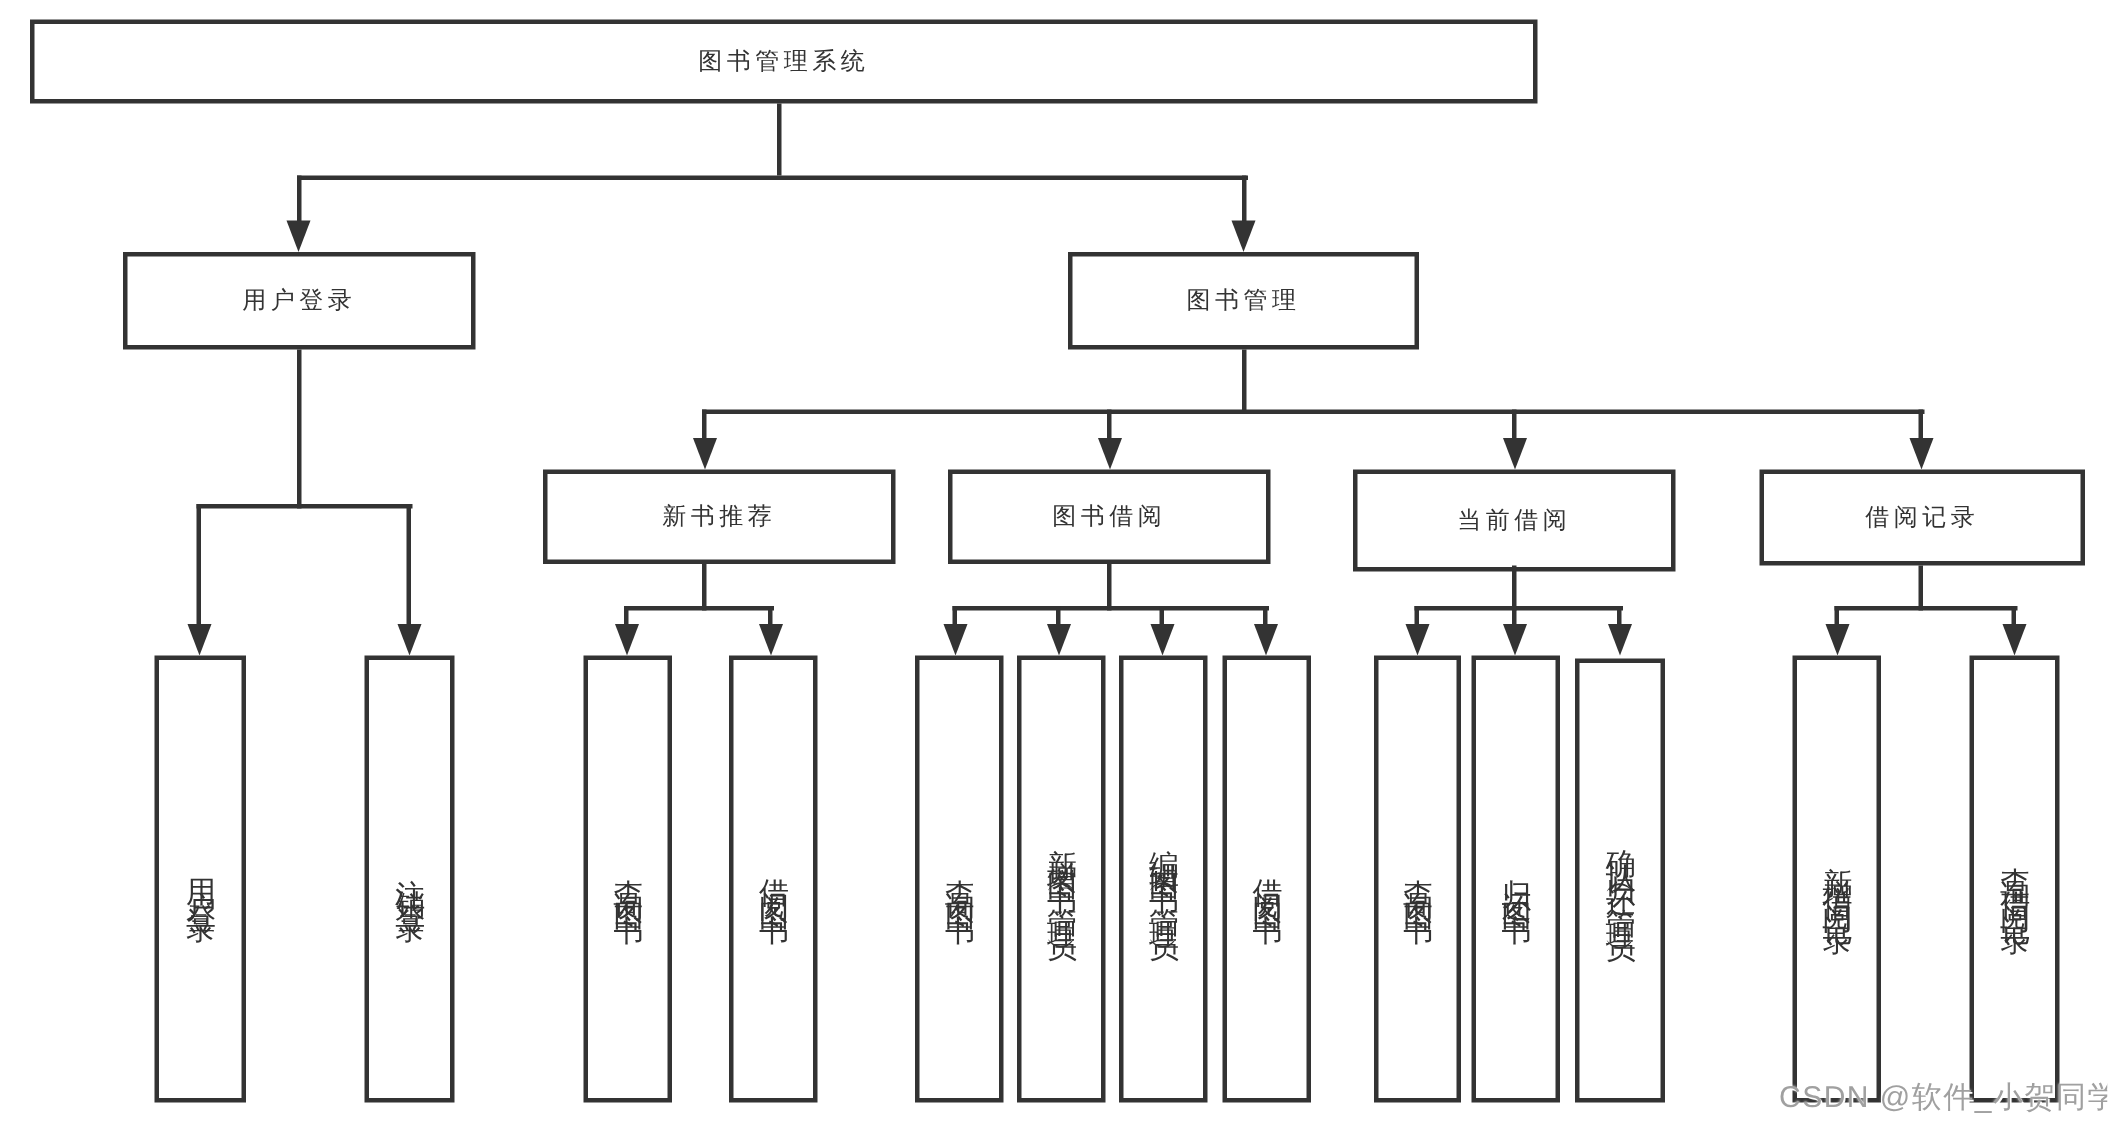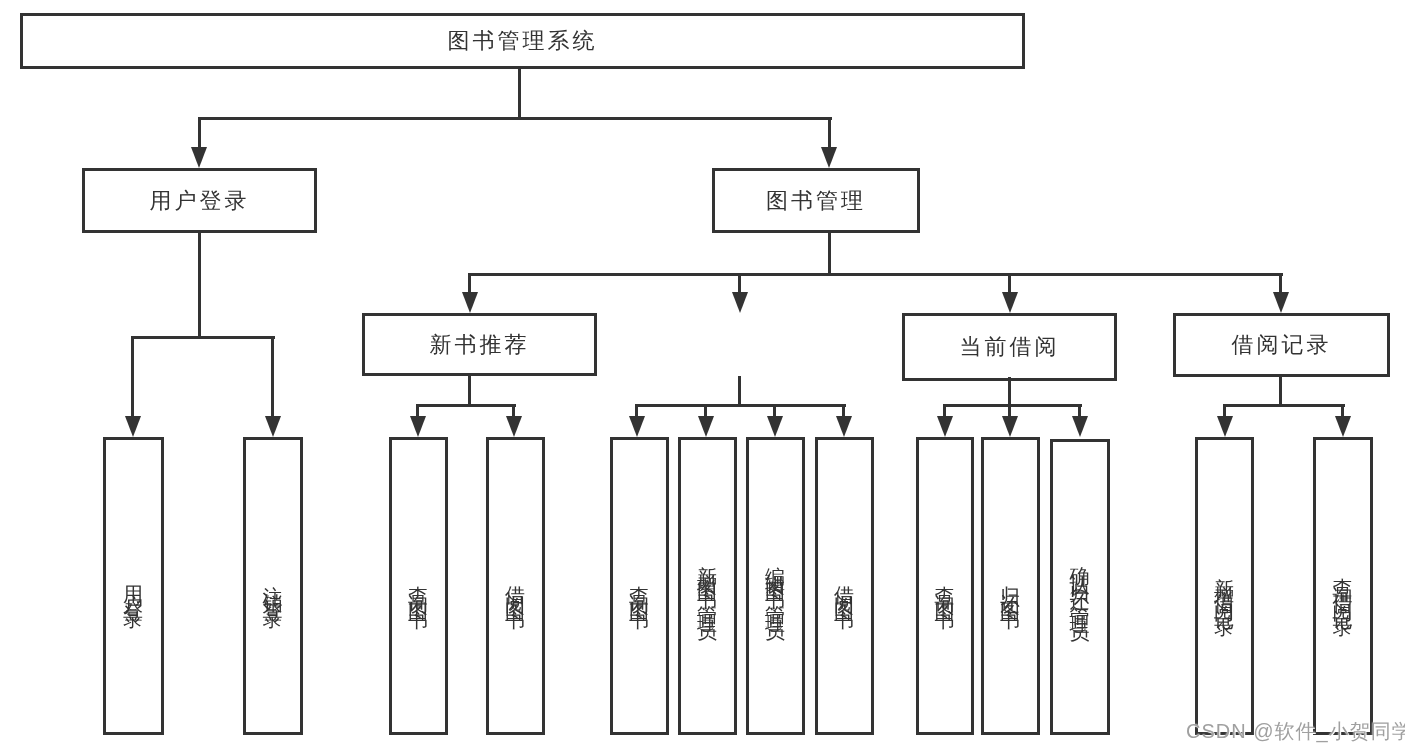--- a/index.html
+++ b/index.html
@@ -16,21 +16,21 @@
     font-family:"Liberation Sans","DejaVu Sans",sans-serif;
     overflow:hidden;
   }
   .box{
     position:absolute;
     box-sizing:border-box;
     border:3px solid var(--line);
     background:#fff;
     display:flex;align-items:center;justify-content:center;
     color:var(--text);
-    font-size:22px;
+    font-size:16px;
     letter-spacing:3px;
     text-align:center;
   }
   .vbox{
     writing-mode:vertical-rl;
     text-orientation:mixed;
     letter-spacing:8px;
     font-size:20px;
     line-height:1;
     padding:6px 0;
@@ -66,21 +66,21 @@
   <div class="vl" style="left:518px;top:69px;height:48px;"></div>
   <div class="hl" style="left:198px;top:117px;width:634px;"></div>
   <div class="vl" style="left:198px;top:117px;height:32px;"></div>
   <div class="arr" style="left:191px;top:147px;"></div>
   <div class="vl" style="left:828px;top:117px;height:32px;"></div>
   <div class="arr" style="left:821px;top:147px;"></div>
 
   <div class="box" style="left:82px;top:168px;width:235px;height:65px;">
     <span>用户登录</span>
   </div>
-  <div class="box" style="left:712px;top:168px;width:208px;height:65px;">
+  <div class="box" style="left:712px;top:168px;width:234px;height:65px;">
     <span>图书管理</span>
   </div>
 
   <div class="vl" style="left:198px;top:233px;height:106px;"></div>
   <div class="hl" style="left:131px;top:336px;width:144px;"></div>
   <div class="vl" style="left:131px;top:336px;height:82px;"></div>
   <div class="arr" style="left:125px;top:416px;"></div>
   <div class="vl" style="left:271px;top:336px;height:82px;"></div>
   <div class="arr" style="left:265px;top:416px;"></div>
 
@@ -90,20 +90,23 @@
   <div class="arr" style="left:462px;top:292px;"></div>
   <div class="vl" style="left:738px;top:273px;height:20px;"></div>
   <div class="arr" style="left:732px;top:292px;"></div>
   <div class="vl" style="left:1008px;top:273px;height:20px;"></div>
   <div class="arr" style="left:1002px;top:292px;"></div>
   <div class="vl" style="left:1279px;top:273px;height:20px;"></div>
   <div class="arr" style="left:1273px;top:292px;"></div>
 
   <div class="box" style="left:362px;top:313px;width:235px;height:63px;">
     <span>新书推荐</span>
+  </div>
+  <div class="box" style="left:632px;top:313px;width:215px;height:63px;">
+    <span>图书借阅</span>
   </div>
   <div class="box" style="left:902px;top:313px;width:215px;height:68px;">
     <span>当前借阅</span>
   </div>
   <div class="box" style="left:1173px;top:313px;width:217px;height:64px;">
     <span>借阅记录</span>
   </div>
 
   <div class="vl" style="left:468px;top:376px;height:31px;"></div>
   <div class="hl" style="left:416px;top:404px;width:100px;"></div>

